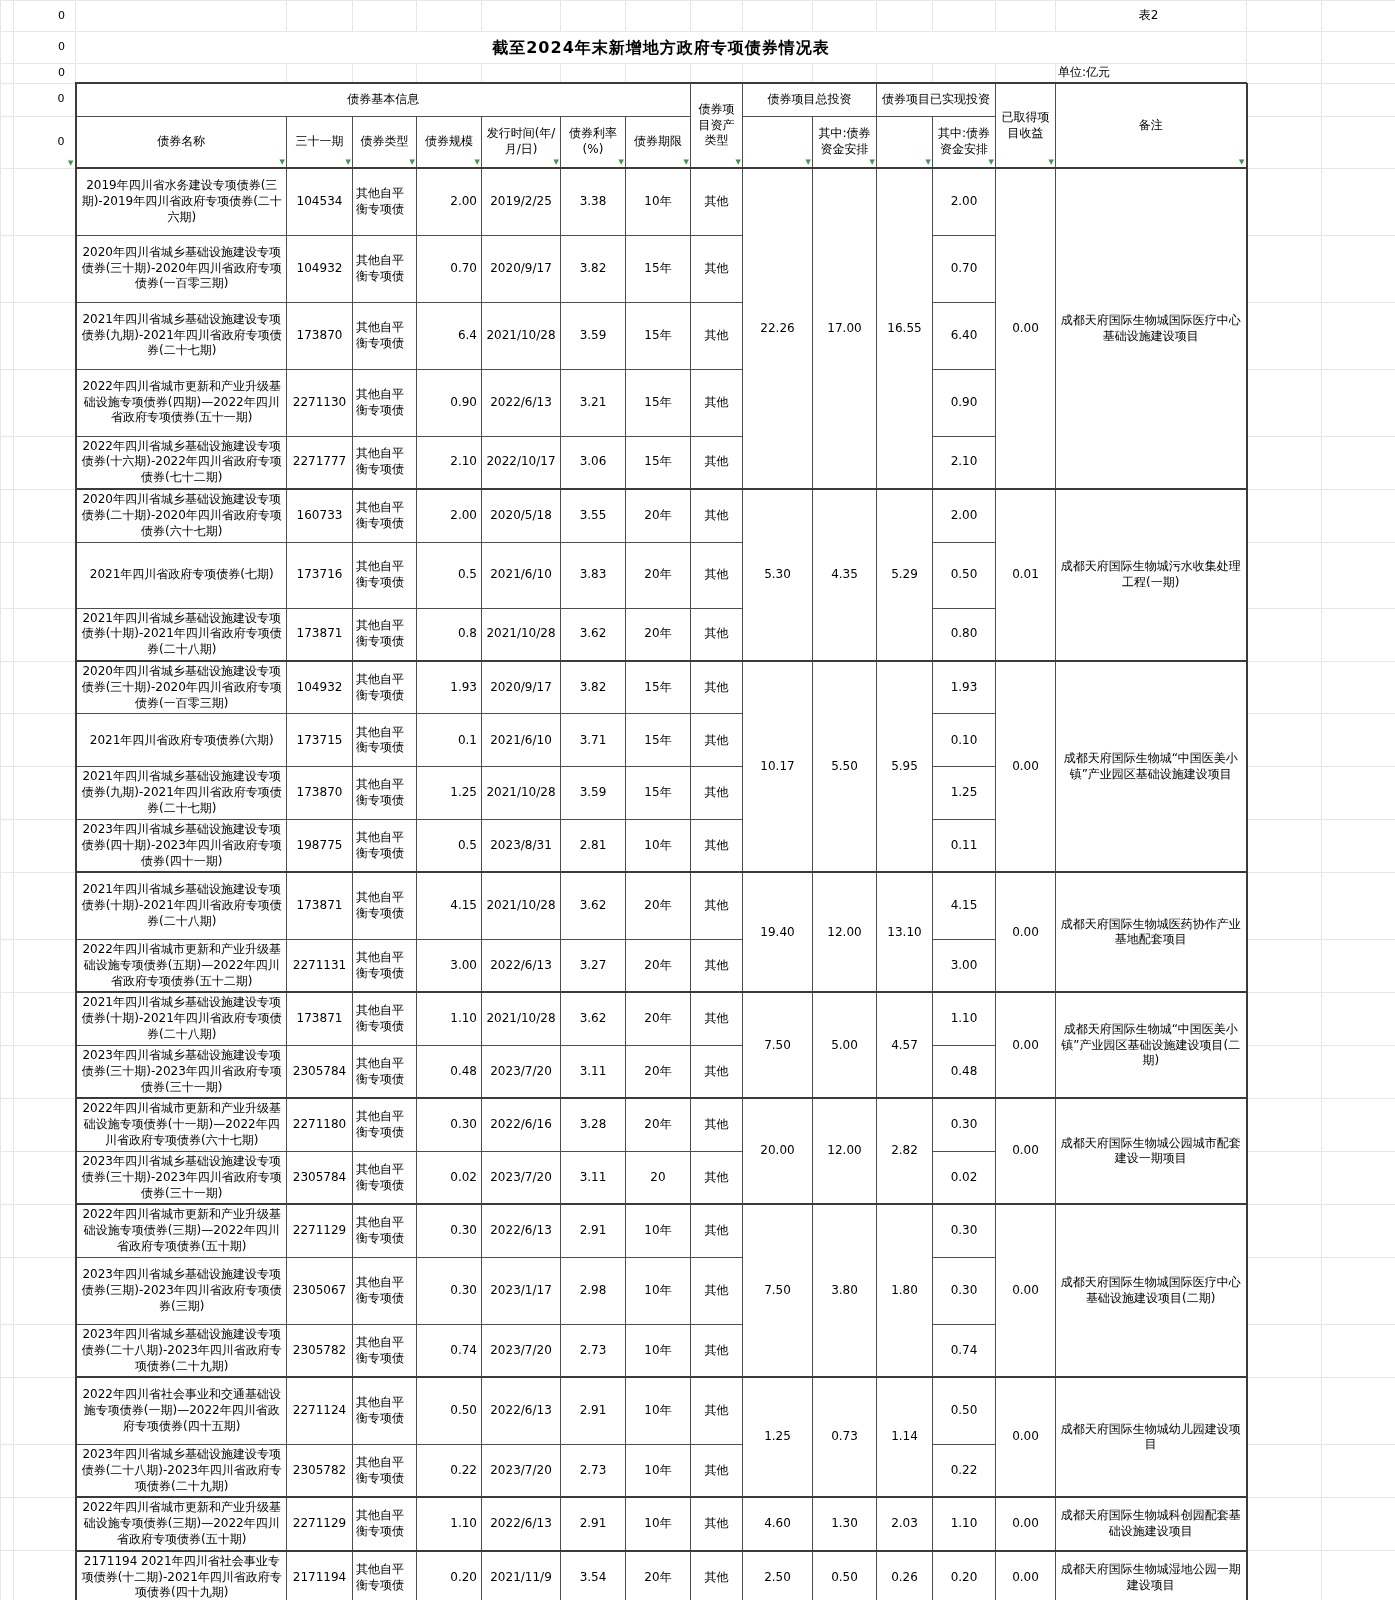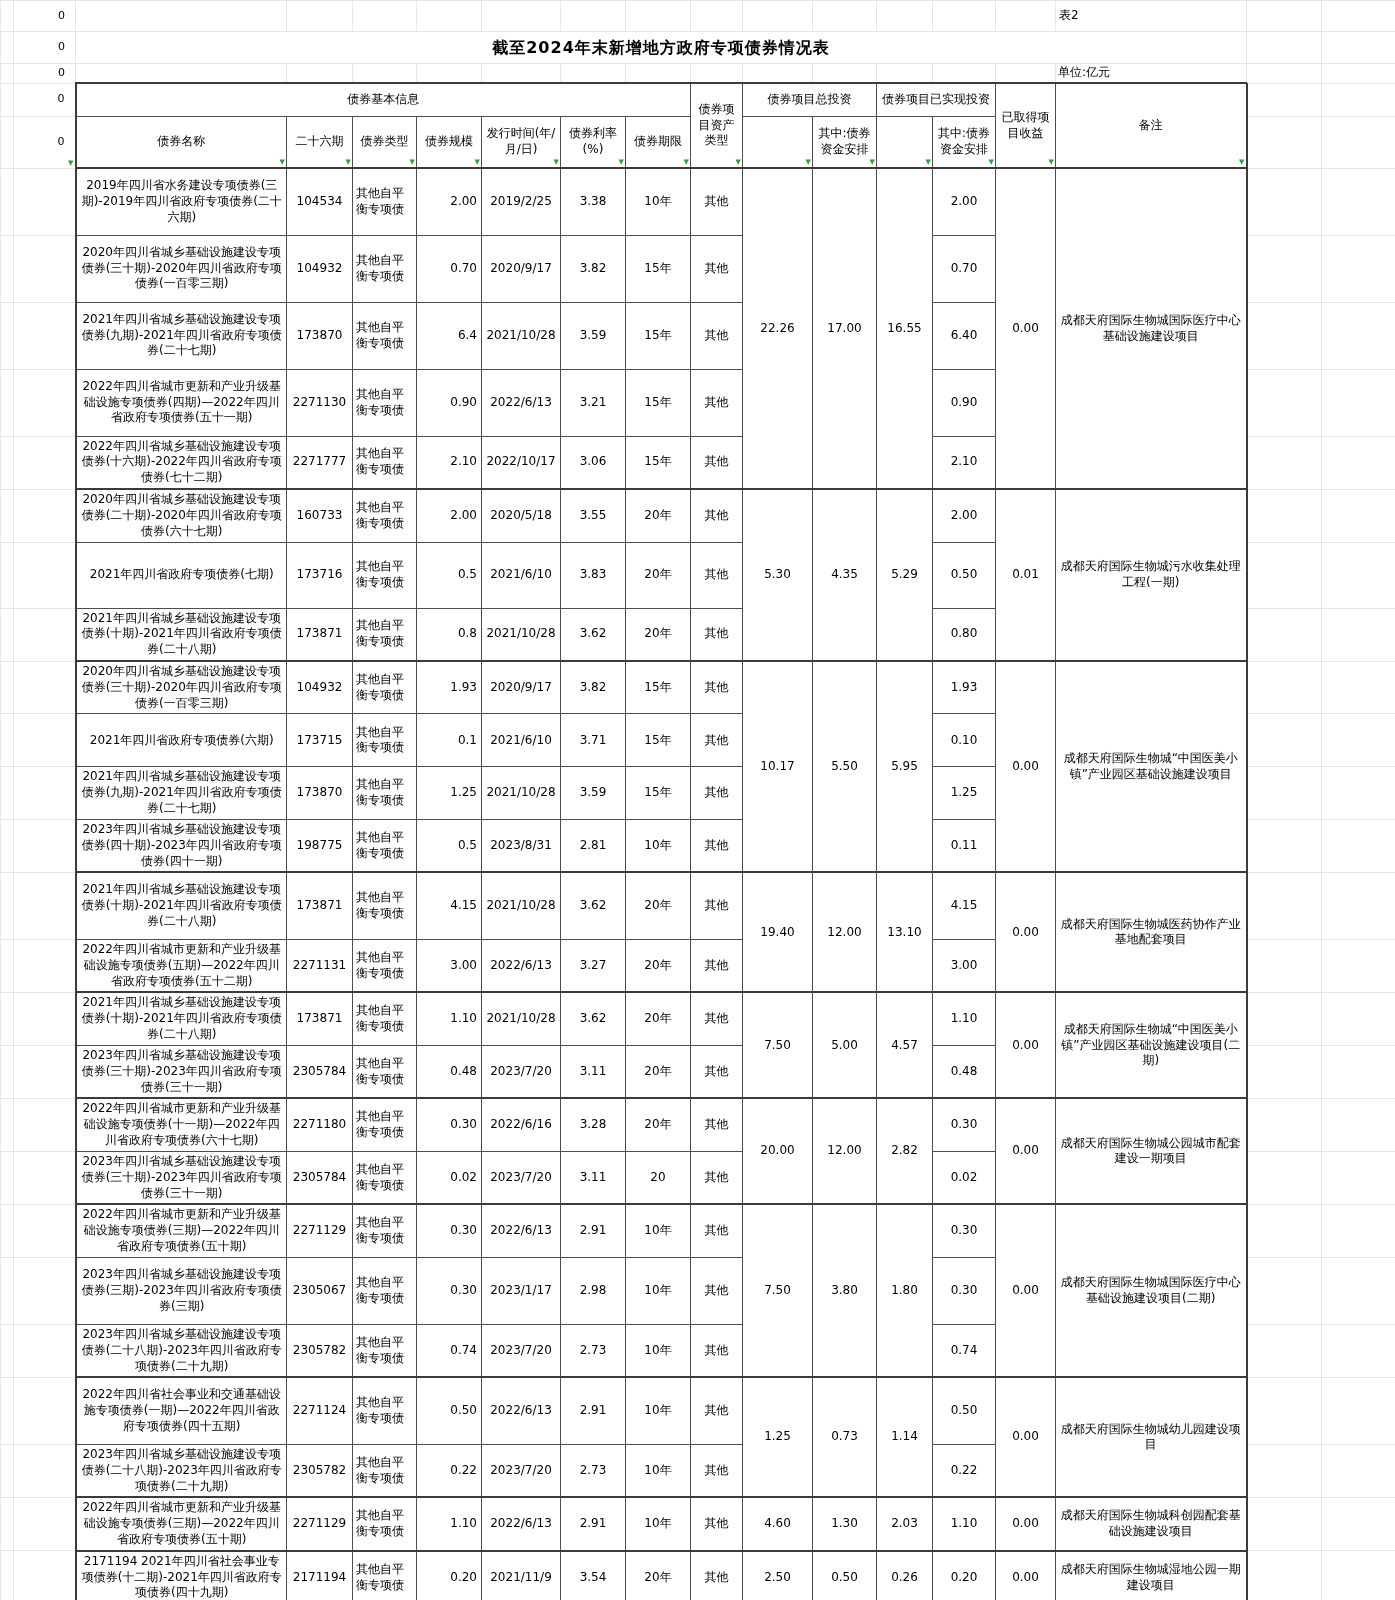--- a/index.html
+++ b/index.html
@@ -13,21 +13,21 @@
   .el{border-left:2px solid #3b3b3b !important;}
   .er{border-right:2px solid #3b3b3b !important;}
   .eb{border-bottom:2px solid #3b3b3b !important;}
   .hdr{text-align:center;}
   .c{text-align:center;}
   .name{text-align:center;padding-left:4px;}
   .type{text-align:left;}
   .num-r{text-align:right;padding-right:4px;}
   .zero{text-align:right;padding-right:10px;font-size:11px;}
   .title-cell{font-size:16px;font-weight:700;text-align:center;letter-spacing:1px;}
-  .sheet-cell{text-align:left;padding-right:8px;}
+  .sheet-cell{text-align:center;padding-right:8px;}
   .unit-cell{text-align:left;padding-left:2px;line-height:1.1;}
   .arr{position:absolute;right:1px;bottom:1px;font-size:7px;color:#2f9e44;line-height:1;cursor:pointer;}
 </style>
 </head>
 <body>
 
 <table>
   <colgroup>
     <col style="width:13px">
       <col style="width:62px">
@@ -105,21 +105,21 @@
       <td class="d hdr et" colspan="2">债券项目已实现投资</td>
       <td class="d hdr et" rowspan="2"><span>已取得项目收益</span><span class="arr">▼</span></td>
       <td class="d hdr et er" rowspan="2"><span>备注</span><span class="arr">▼</span></td>
       <td class="l"></td>
       <td class="l"></td>
     </tr>
     <tr id="hdr-cols-row" style="height:52px">
       <td class="l"></td>
       <td class="l zero"><span>0</span><span class="arr">▼</span></td>
       <td class="d hdr el"><span>债券名称</span><span class="arr">▼</span></td>
-      <td class="d hdr"><span>二十六期</span><span class="arr">▼</span></td>
+      <td class="d hdr"><span>三十一期</span><span class="arr">▼</span></td>
       <td class="d hdr"><span>债券类型</span><span class="arr">▼</span></td>
       <td class="d hdr"><span>债券规模</span><span class="arr">▼</span></td>
       <td class="d hdr"><span>发行时间(年/月/日)</span><span class="arr">▼</span></td>
       <td class="d hdr"><span>债券利率(%)</span><span class="arr">▼</span></td>
       <td class="d hdr"><span>债券期限</span><span class="arr">▼</span></td>
       <td class="d hdr">
           <span class="arr">▼</span>
         </td>
       <td class="d hdr"><span>其中:债券资金安排</span><span class="arr">▼</span></td>
       <td class="d hdr">

